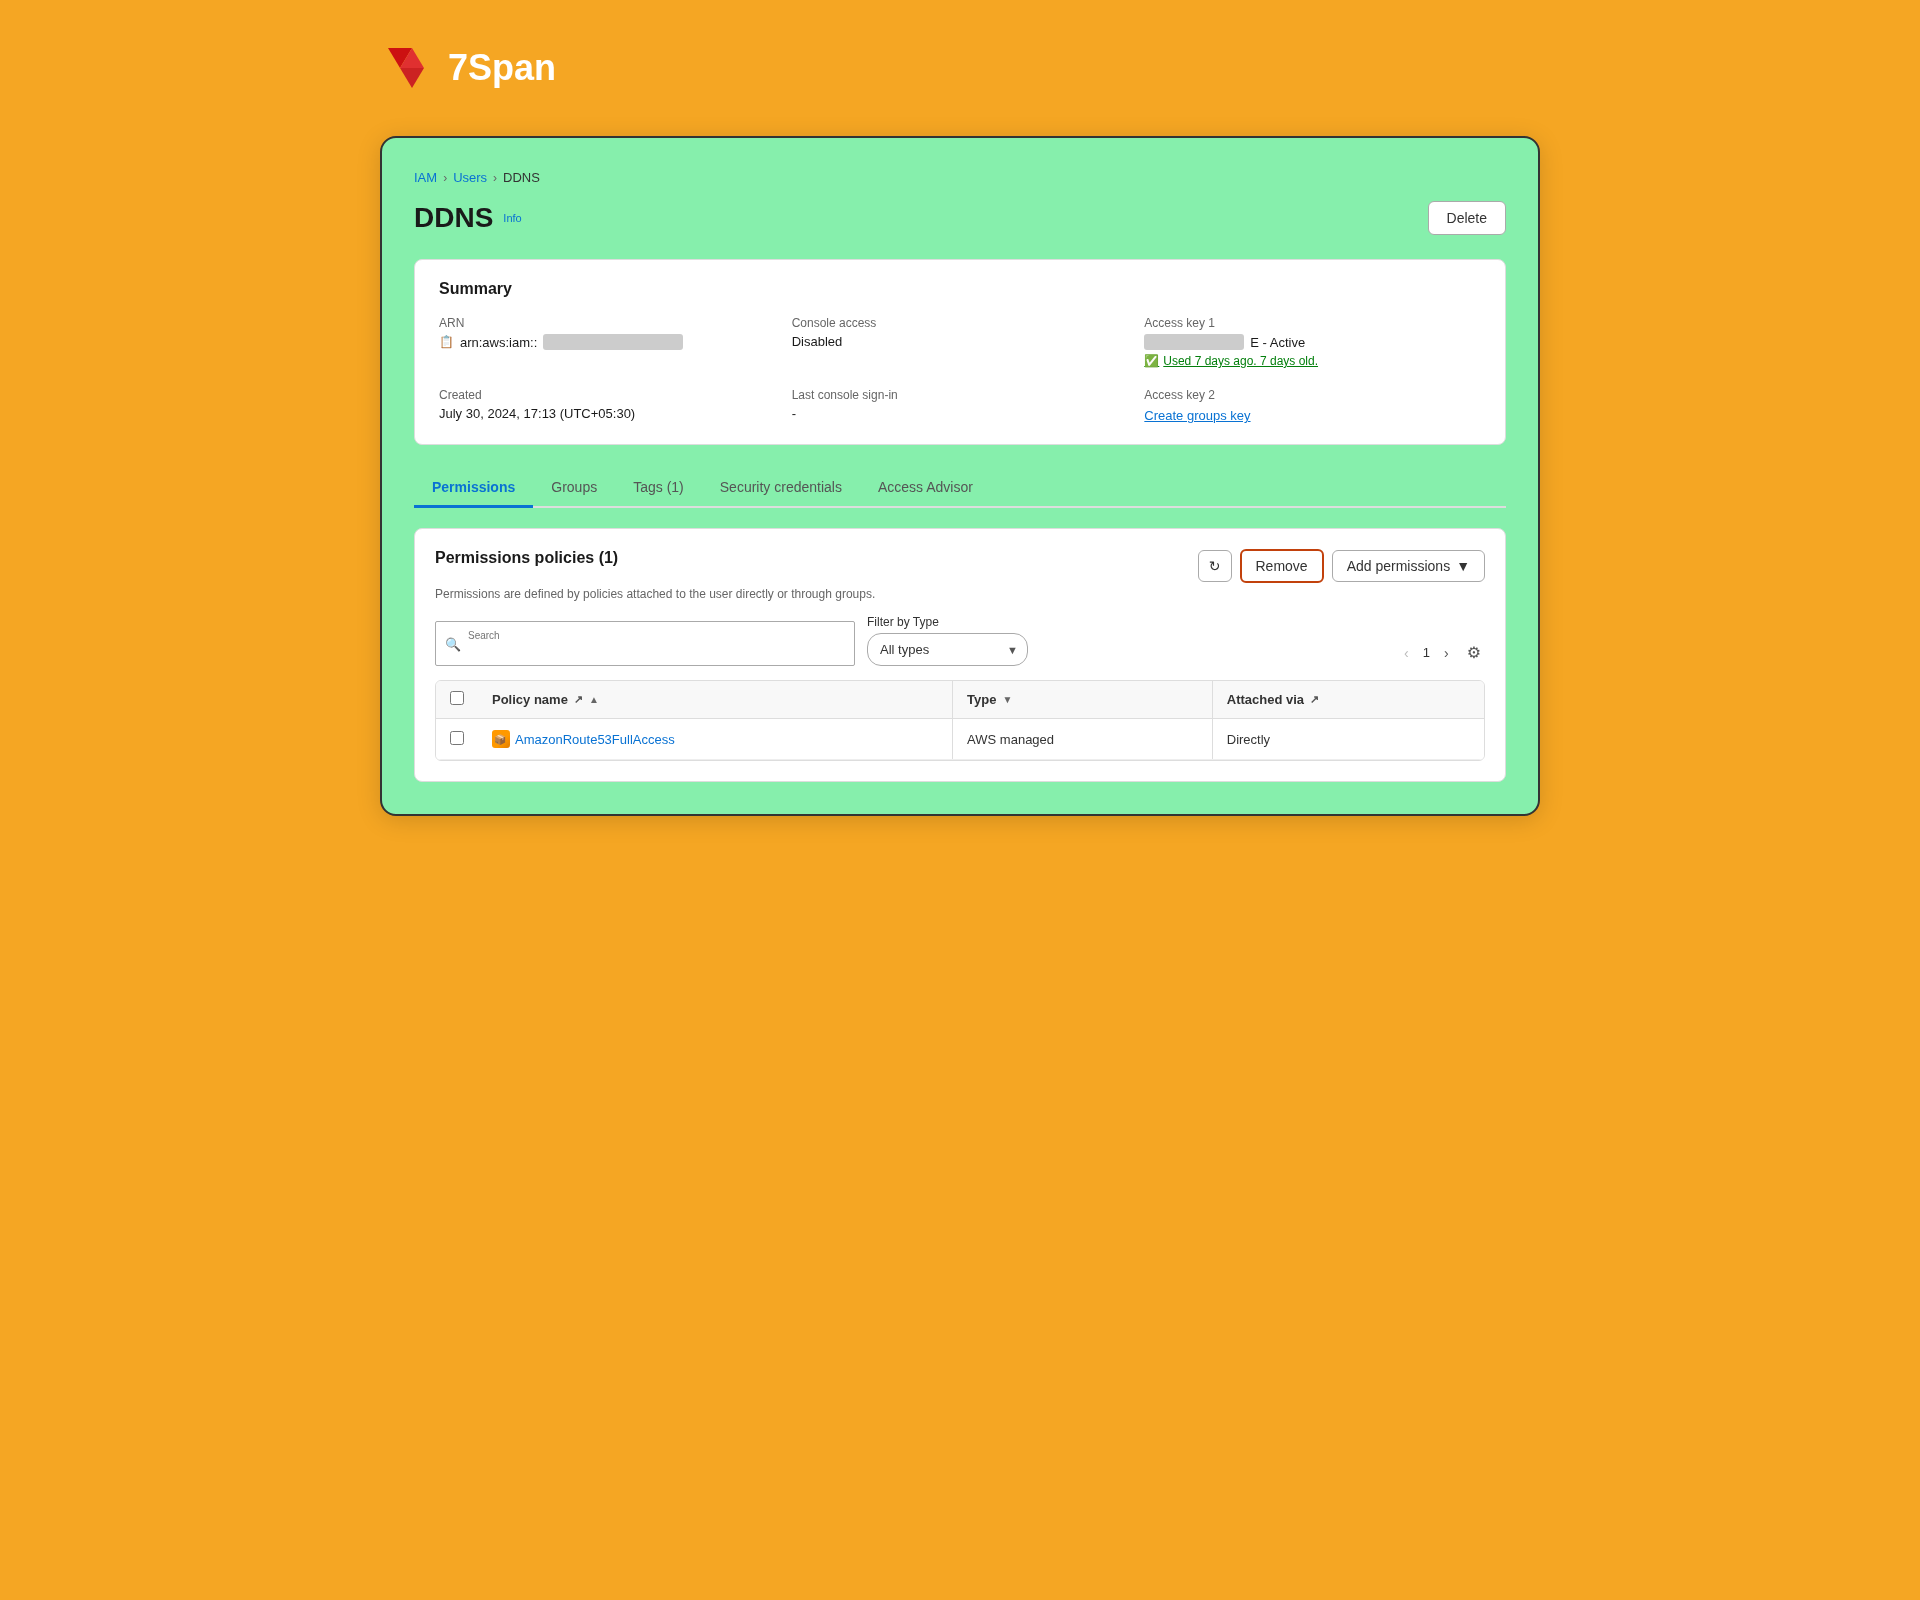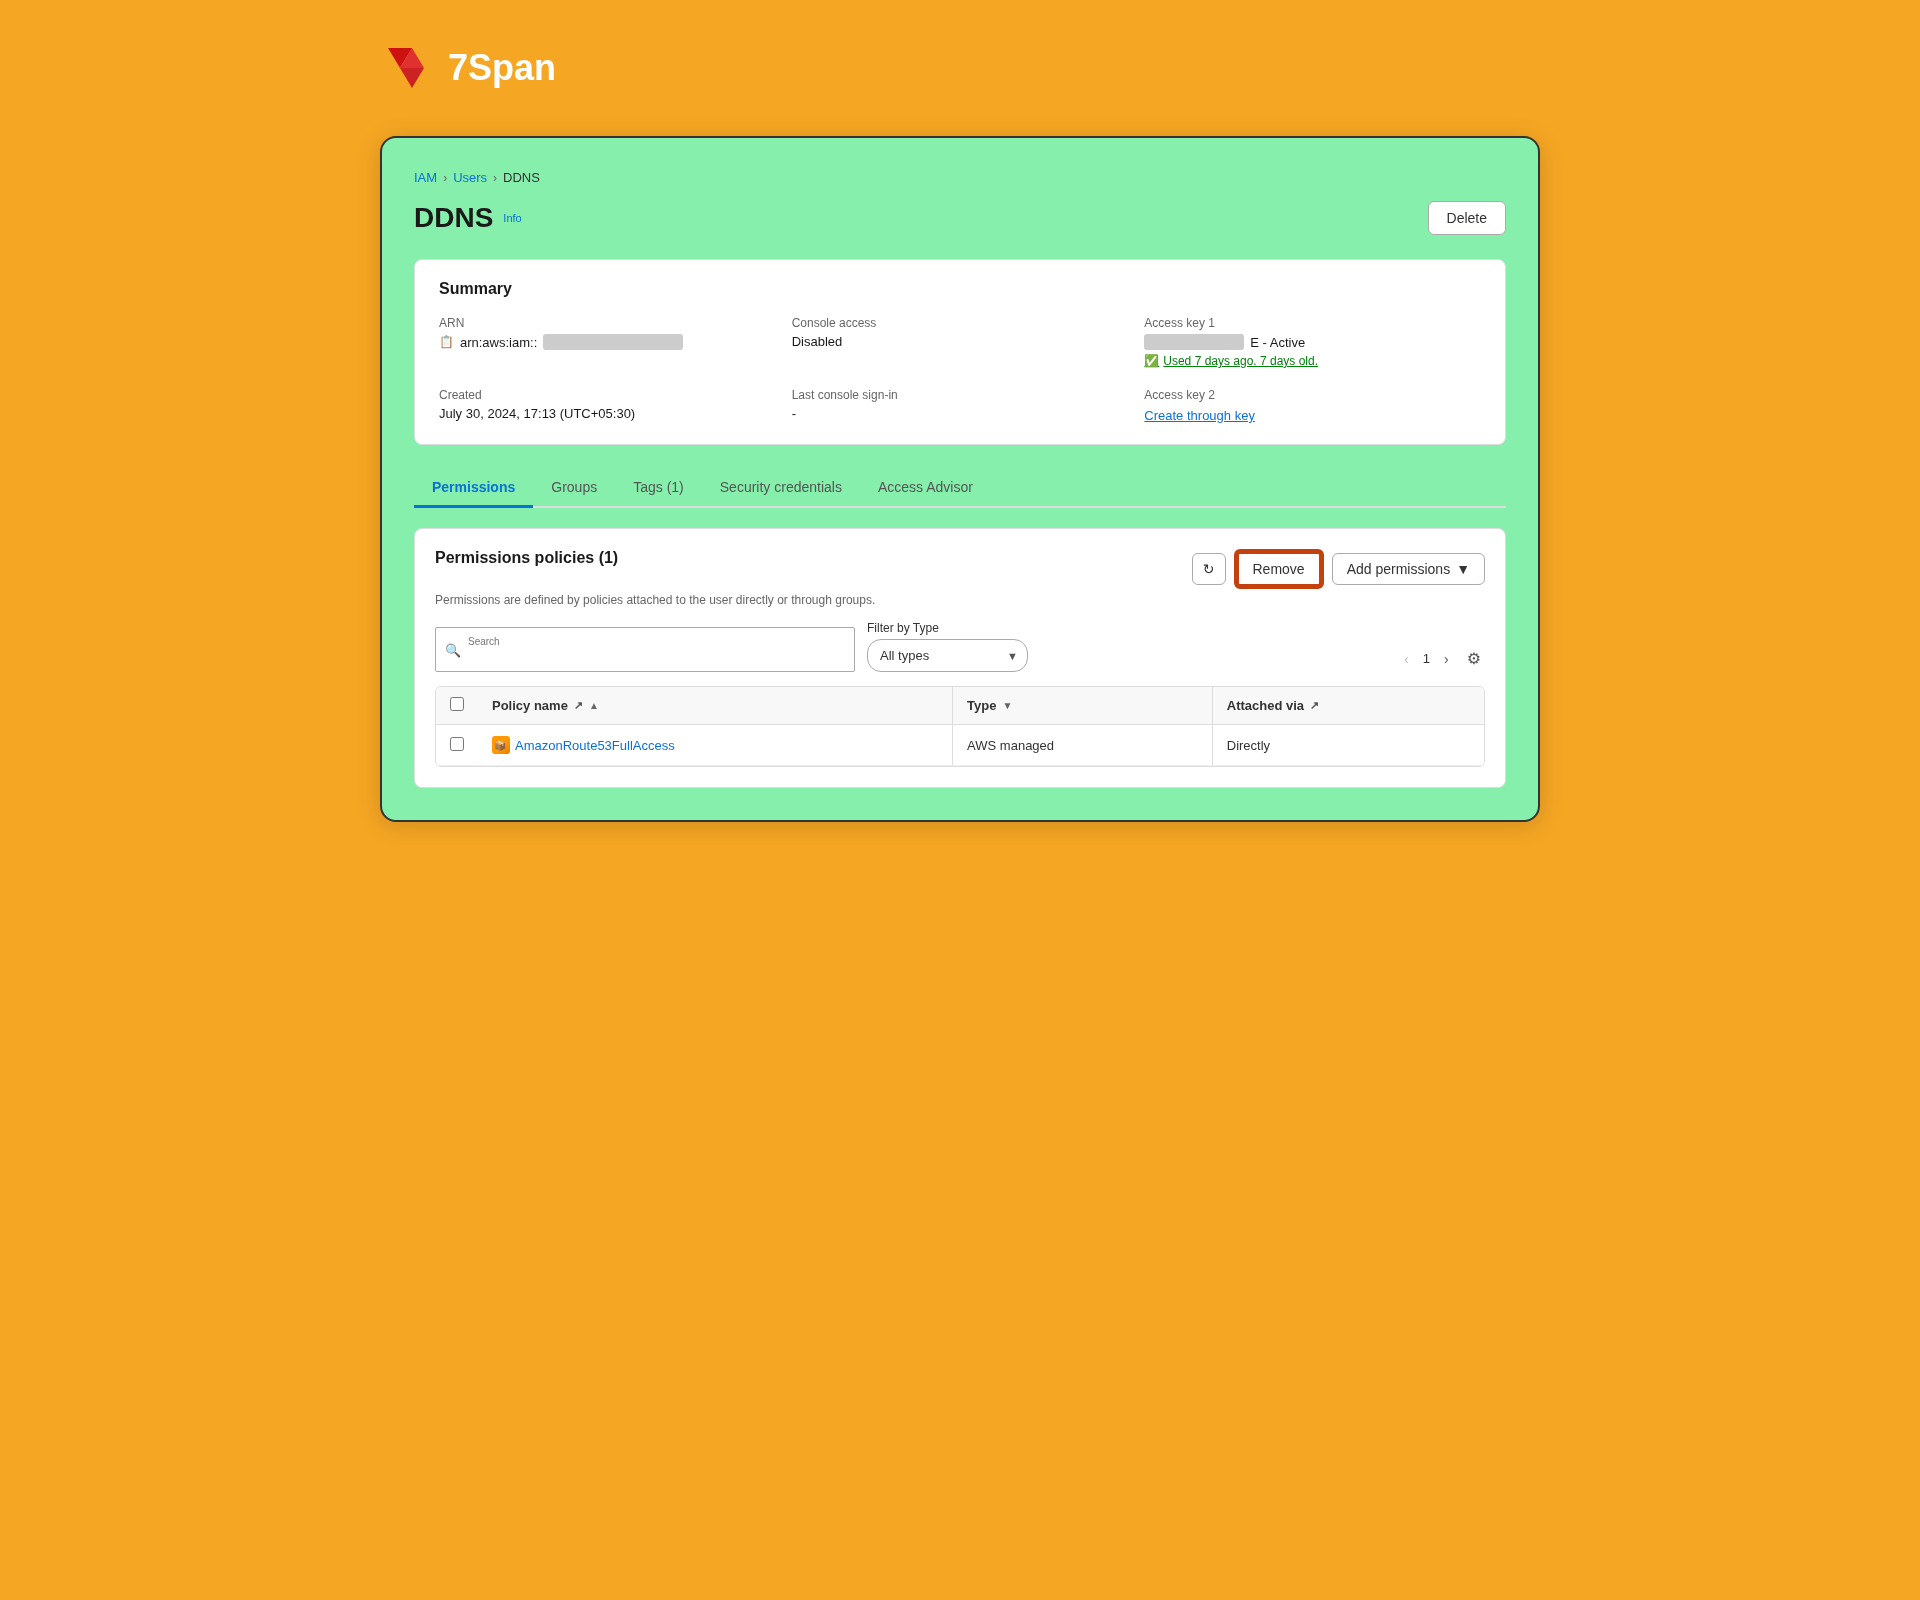--- a/index.html
+++ b/index.html
@@ -249,21 +249,21 @@
       background: white;
       border: 1px solid #aaa;
       border-radius: 6px;
       padding: 7px 10px;
       cursor: pointer;
       font-size: 14px;
       color: #333;
     }
     .remove-btn {
       background: white;
-      border: 5px solid #c2410c;
+      border: 2px solid #c2410c;
       border-radius: 6px;
       padding: 7px 14px;
       font-size: 14px;
       cursor: pointer;
       color: #333;
     }
     .add-permissions-btn {
       background: white;
       border: 1px solid #aaa;
       border-radius: 6px;
@@ -500,21 +500,21 @@
           <div class="value">July 30, 2024, 17:13 (UTC+05:30)</div>
         </div>
 
         <div class="summary-field">
           <label>Last console sign-in</label>
           <div class="value">-</div>
         </div>
 
         <div class="summary-field">
           <label>Access key 2</label>
-          <a href="#" class="value link">Create through key</a>
+          <a href="#" class="value link">Create groups key</a>
         </div>
 
       </div>
     </div>
 
     <div class="tabs-row">
       <div class="tab active">Permissions</div>
       <div class="tab">Groups</div>
       <div class="tab">Tags (1)</div>
       <div class="tab">Security credentials</div>

